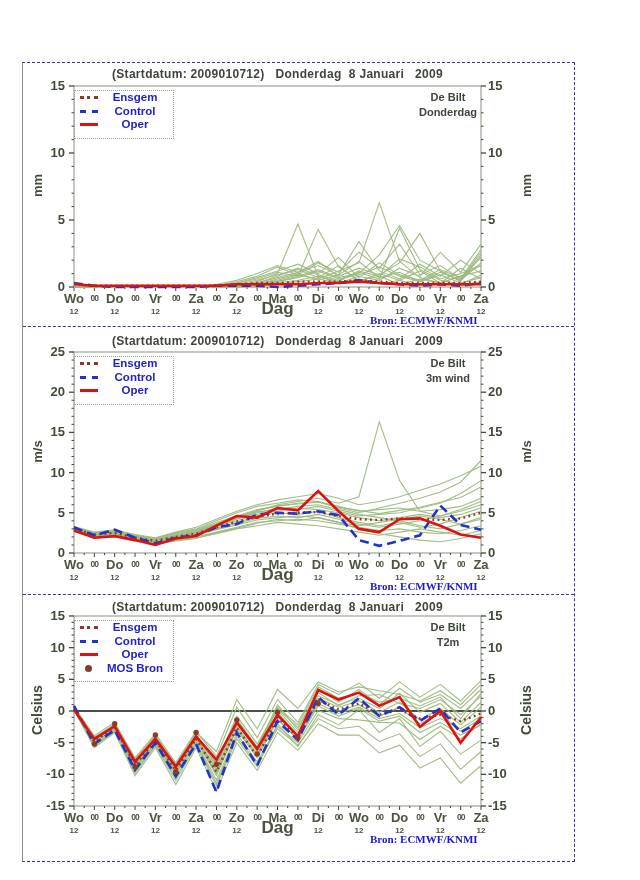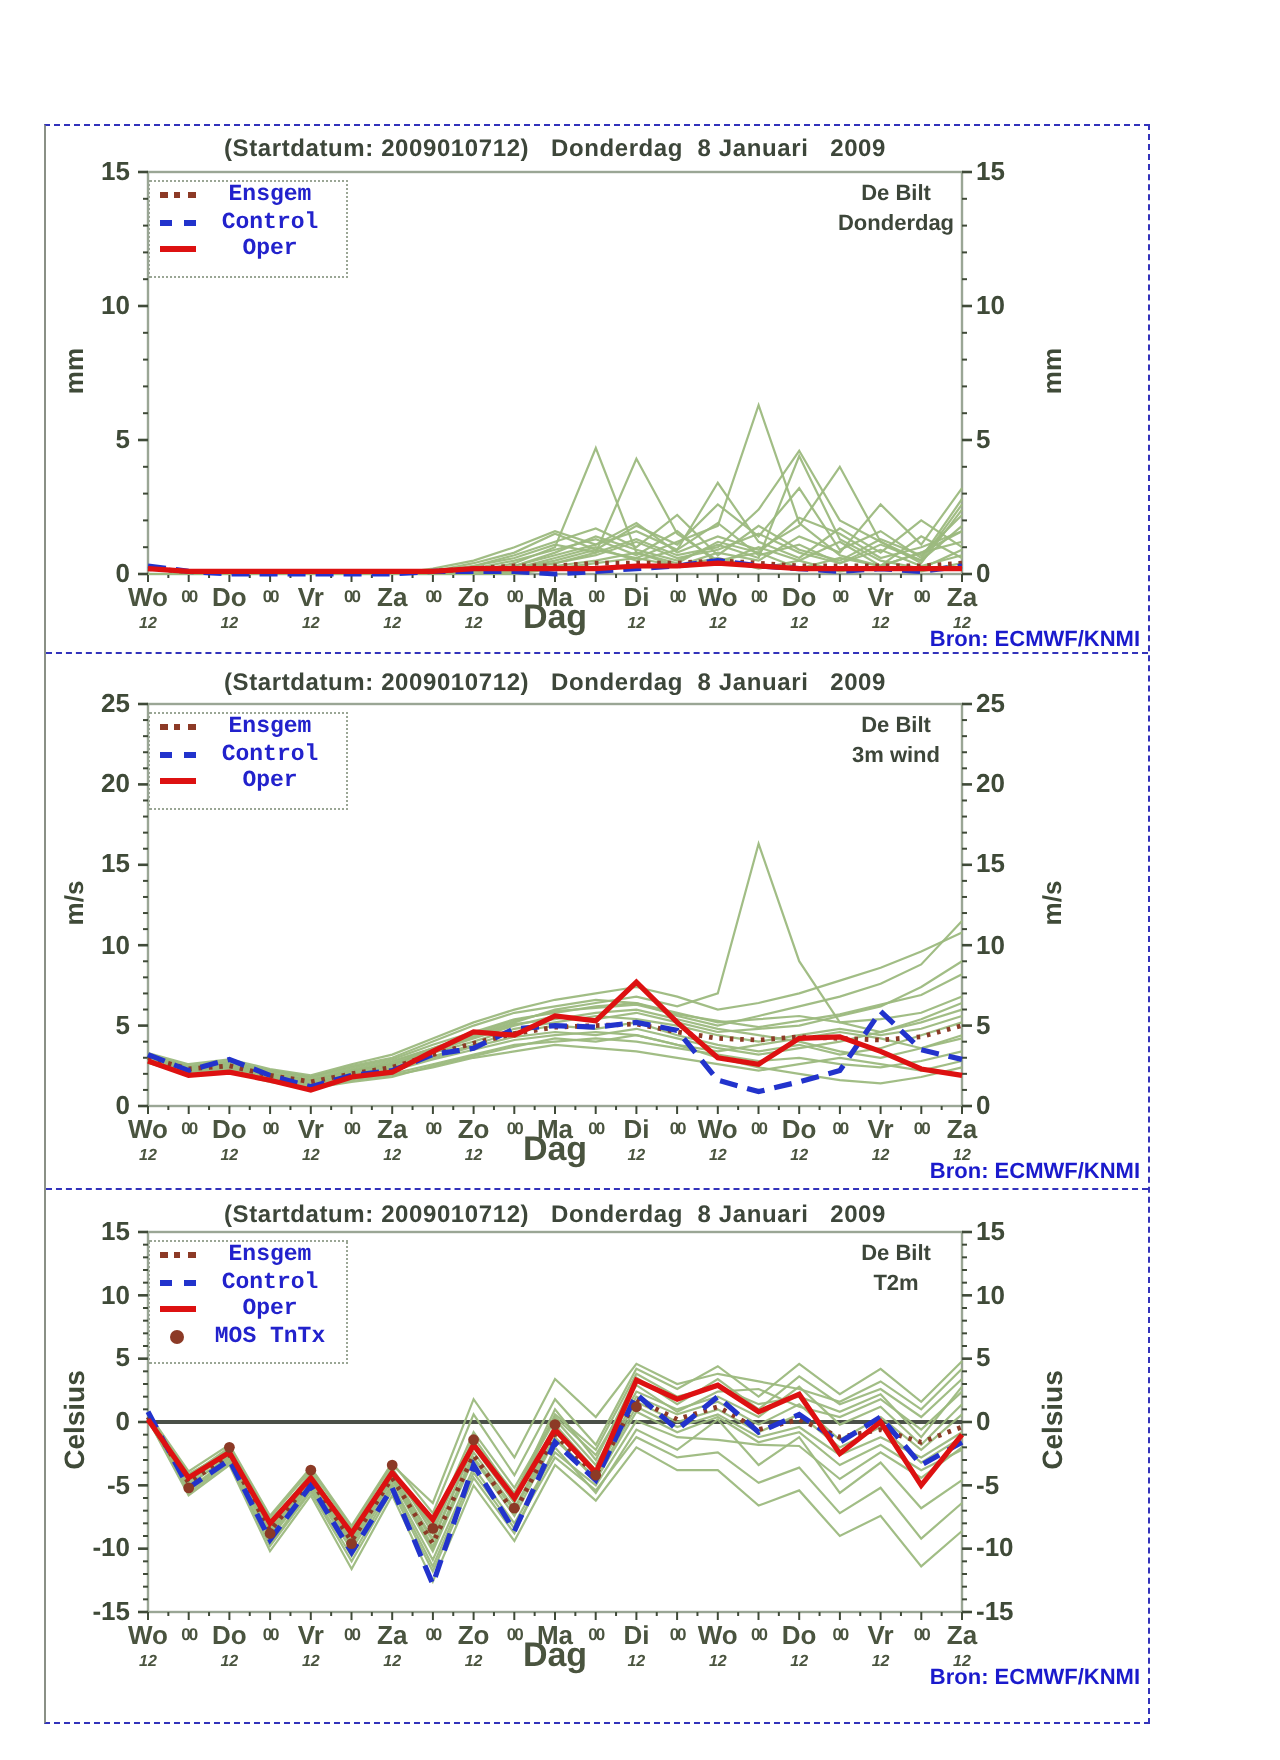--- a/index.html
+++ b/index.html
@@ -15,25 +15,25 @@
     color:#3d463a;white-space:pre;letter-spacing:.3px;}
   .station{position:absolute;left:375px;width:100px;text-align:center;font-size:11px;font-weight:bold;
     color:#3d463a;line-height:15px;}
   .ylab{position:absolute;font-size:13px;font-weight:bold;color:#3f4a38;transform:rotate(-90deg);
     transform-origin:center center;width:70px;text-align:center;}
   .ytick{position:absolute;font-size:13px;font-weight:bold;color:#3f4a38;line-height:12px;}
   .ytick.left{width:34px;text-align:right;}
   .ytick.right{width:40px;text-align:left;}
   .day{position:absolute;font-size:13px;font-weight:bold;color:#4a543f;width:34px;text-align:center;line-height:13px;}
   .hr00{position:absolute;font-size:8.5px;font-weight:bold;color:#4a543f;letter-spacing:-1px;width:20px;text-align:center;line-height:9px;}
-  .hr12{position:absolute;font-size:8px;font-weight:bold;color:#4a543f;width:24px;text-align:center;line-height:9px;font-style:italic;}
+  .hr12{position:absolute;font-size:8px;font-weight:bold;color:#4a543f;width:24px;text-align:center;line-height:9px;}
   .dag{position:absolute;left:224px;width:61px;text-align:center;font-size:17px;font-weight:bold;color:#4a543f;}
-  .bron{position:absolute;right:4px;width:200px;text-align:right;font-size:11px;font-weight:bold;color:#1a1acc;}
+  .bron{position:absolute;right:4px;width:200px;text-align:left;font-size:11px;font-weight:bold;color:#1a1acc;font-family:Liberation Serif, serif;}
   .legend{position:absolute;left:51px;width:98px;border:1px dotted #9aa695;background:transparent;}
-  .lrow{position:relative;height:13.5px;font-family:Liberation Mono, monospace;}
+  .lrow{position:relative;height:13.5px;}
   .lsample{position:absolute;left:5px;top:5px;width:18px;height:0;}
   .lsample.solid{border-top:3px solid;}
   .lsample.dashed{border-top:3px dashed;}
   .lsample.dotted{border-top:3px dotted;}
   .ldot{position:absolute;left:10px;top:3px;width:7px;height:7px;border-radius:50%;}
   .llabel{position:absolute;left:27px;top:0;width:66px;text-align:center;font-size:11.5px;font-weight:bold;color:#2222cc;line-height:13.5px;}
 </style>
 </head>
 <body>
 
@@ -397,21 +397,21 @@
         <div class="lrow">
           <div class="lsample dashed" style="border-top-color: rgb(34, 51, 204);"></div>
           <div class="llabel">Control</div>
         </div>
         <div class="lrow">
           <div class="lsample solid" style="border-top-color: rgb(221, 17, 17);"></div>
           <div class="llabel">Oper</div>
         </div>
         <div class="lrow">
           <div class="ldot" style="background: rgb(140, 58, 38);"></div>
-          <div class="llabel">MOS TnTx</div>
+          <div class="llabel">MOS Bron</div>
         </div>
       </div>
     <svg width="551" height="267" viewBox="0 0 551 267">
         <rect x="51" y="22" width="407" height="190" fill="none" stroke="#9aa695" stroke-width="1.2"></rect>
         <line x1="46" y1="212" x2="51" y2="212" stroke="#3f4a38" stroke-width="1.3"></line>
         <line x1="458" y1="212" x2="463" y2="212" stroke="#3f4a38" stroke-width="1.3"></line>
         <line x1="48.5" y1="205.66666666666666" x2="51" y2="205.66666666666666" stroke="#3f4a38" stroke-width="1"></line>
         <line x1="458" y1="205.66666666666666" x2="460.5" y2="205.66666666666666" stroke="#3f4a38" stroke-width="1"></line>
         <line x1="48.5" y1="199.33333333333334" x2="51" y2="199.33333333333334" stroke="#3f4a38" stroke-width="1"></line>
         <line x1="458" y1="199.33333333333334" x2="460.5" y2="199.33333333333334" stroke="#3f4a38" stroke-width="1"></line>

